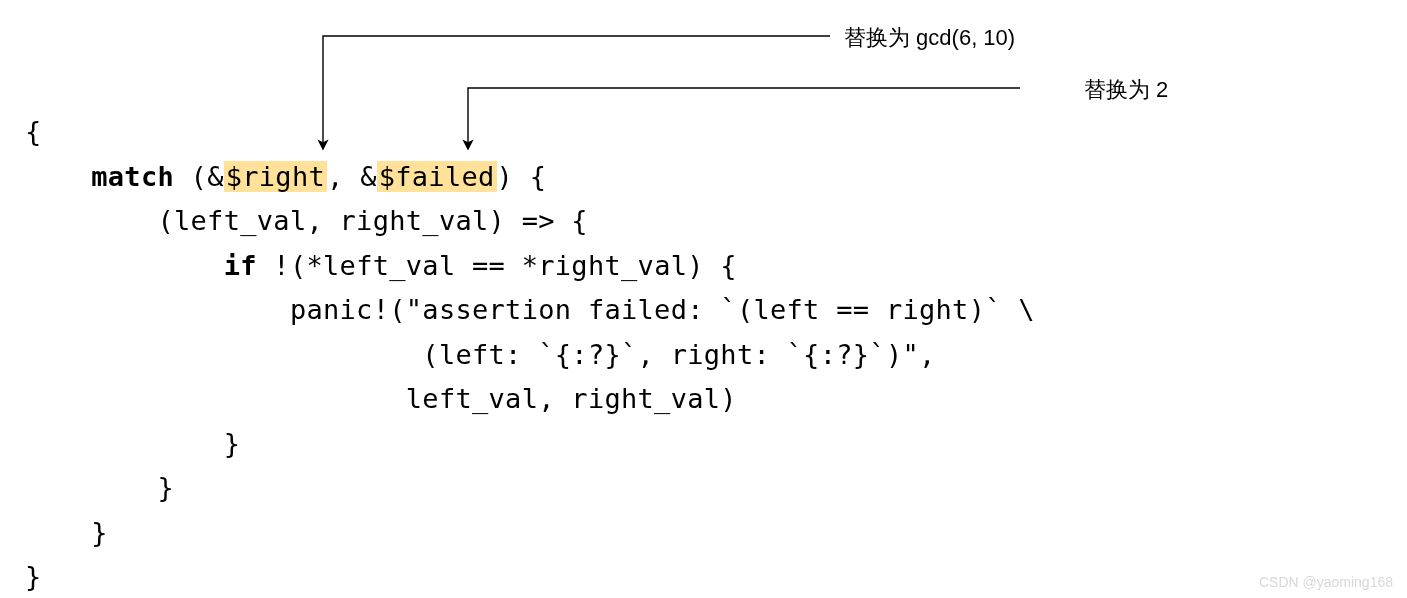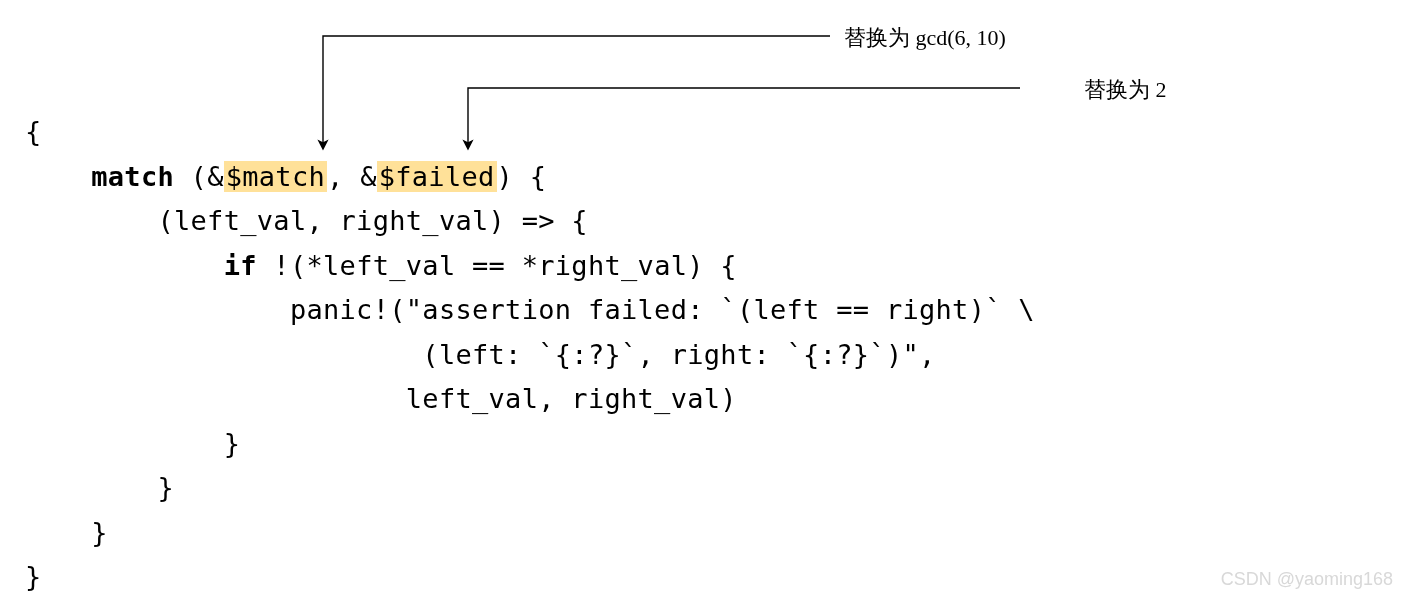--- a/index.html
+++ b/index.html
@@ -26,21 +26,21 @@
     }
     .bold {
       font-weight: 700;
     }
     .hl {
       background-color: #ffe199;
       padding: 0 2px;
     }
     .annotation {
       position: absolute;
-      font-family: Liberation Serif, serif;
+      font-family: Liberation Sans, sans-serif;
       font-size: 22px;
       color: #000;
     }
     .ann1 {
       left: 844px;
       top: 23px;
     }
     .ann2 {
       left: 1084px;
       top: 75px;
@@ -49,42 +49,42 @@
       position: absolute;
       left: 0;
       top: 0;
       pointer-events: none;
     }
     .watermark {
       position: absolute;
       right: 14px;
       bottom: 8px;
       font-family: Arial, sans-serif;
-      font-size: 18px;
+      font-size: 14px;
       color: #d8d8d8;
     }
   </style>
 </head>
 <body>
 
 <svg class="arrow-svg" width="1407" height="598">
   <defs>
     <marker id="arrowhead" markerWidth="8" markerHeight="8" refX="4" refY="4" orient="auto">
       <path d="M0,0 L8,4 L0,8 L2,4 Z" fill="#000"></path>
     </marker>
   </defs>
   <path d="M 830 36 L 323 36 L 323 145" stroke="#000" stroke-width="1.4" fill="none" marker-end="url(#arrowhead)"></path>
   <path d="M 1020 88 L 468 88 L 468 145" stroke="#000" stroke-width="1.4" fill="none" marker-end="url(#arrowhead)"></path>
 </svg>
 
 <div class="annotation ann1">替换为 gcd(6, 10)</div>
 <div class="annotation ann2">替换为 2</div>
 
 <div class="code-container"><span>{</span>
-<span>    </span><span class="bold">match</span><span> (&amp;</span><span class="hl">$match</span><span>, &amp;</span><span class="hl">$failed</span><span>) {</span>
+<span>    </span><span class="bold">match</span><span> (&amp;</span><span class="hl">$right</span><span>, &amp;</span><span class="hl">$failed</span><span>) {</span>
 <span>        (left_val, right_val) =&gt; {</span>
 <span>            </span><span class="bold">if</span><span> !(*left_val == *right_val) {</span>
 <span>                panic!("assertion failed: `(left == right)` \</span>
 <span>                        (left: `{:?}`, right: `{:?}`)",</span>
 <span>                       left_val, right_val)</span>
 <span>            }</span>
 <span>        }</span>
 <span>    }</span>
 <span>}</span></div>
 

